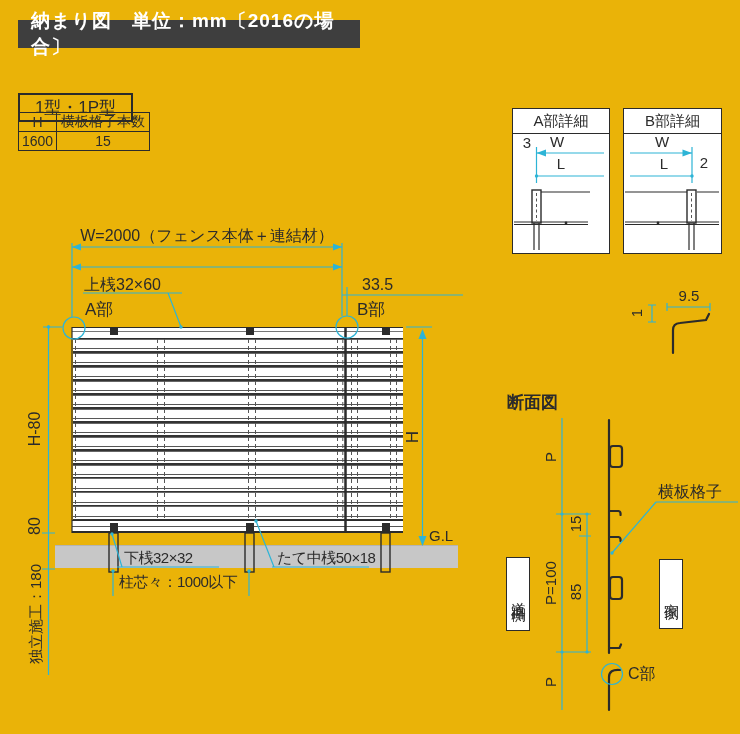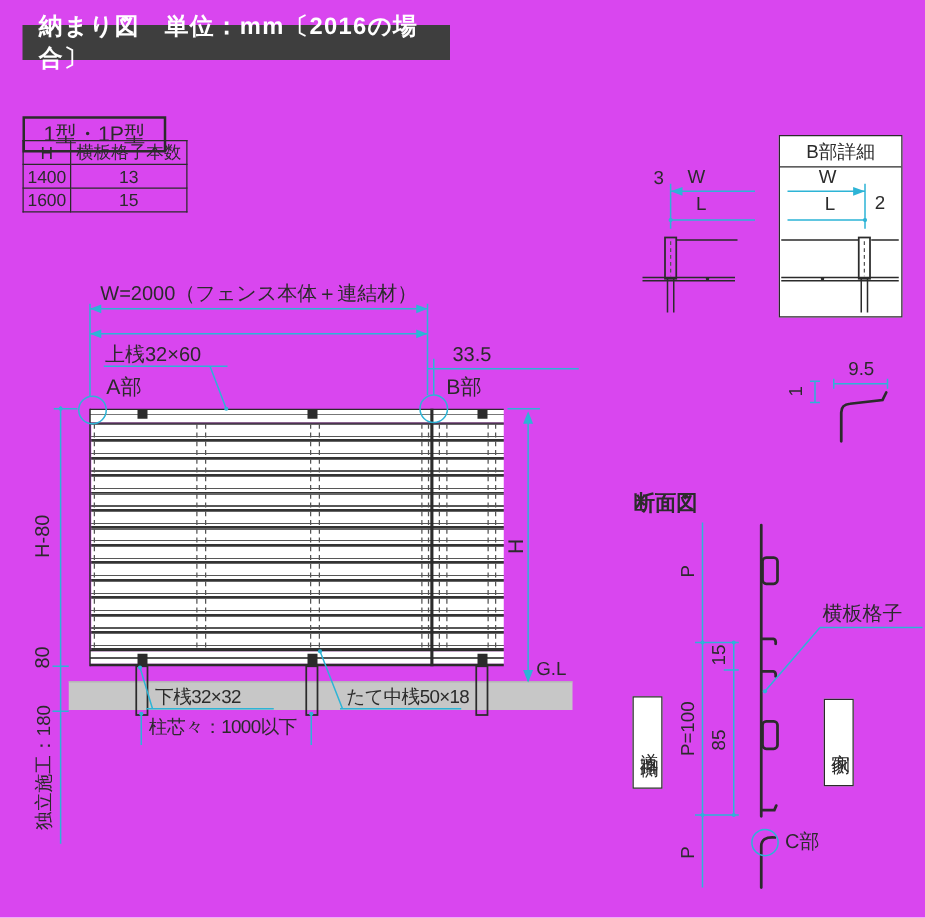--- a/index.html
+++ b/index.html
@@ -1,19 +1,19 @@
 <!DOCTYPE html>
 <html style="--dim_line: #2db4d6; --ink: #2b2b2b; --ground: #c7c7c7; --title_bg: #3e3e3e;"><head>
 <meta charset="utf-8">
 <style>
 :root{
   --dim_line:#2db4d6; --ink:#2b2b2b; --ground:#c7c7c7; --title_bg:#3e3e3e;
 }
 html,body{margin:0;padding:0;background:#fff;}
-.canvas{position:relative;width:740px;height:734px;background:#d946ef;overflow:hidden;
+.canvas{position:relative;width:740px;height:734px;background:#eab308;overflow:hidden;
   font-family:"Liberation Sans",sans-serif;color:var(--ink);}
 .abs{position:absolute;}
 .lbl{position:absolute;white-space:nowrap;line-height:1.15;}
 .ctr{transform:translate(-50%,-50%);}
 .rot{transform:translate(-50%,-50%) rotate(-90deg);}
 .titlebar{position:absolute;left:18px;top:20px;width:342px;height:28px;background:var(--title_bg);
   color:#fff;font-size:19px;font-weight:bold;display:flex;align-items:center;padding-left:13px;
   box-sizing:border-box;letter-spacing:1px;}
 .typebox{position:absolute;left:18px;top:67px;width:115px;height:29px;border:2px solid var(--ink);
   display:flex;align-items:center;justify-content:center;font-size:17px;box-sizing:border-box;margin-top:26px;}
@@ -51,35 +51,34 @@
   <div class="titlebar">納まり図　単位：mm〔2016の場合〕</div>
   <div class="typebox">1型・1P型</div>
 
   <table class="spec">
     <tbody>
         <tr>
       <th style="width:38px">H</th>
       <th style="width:93px">横板格子本数</th>
     </tr>
     <tr>
-      <td>1400</td>
-      <td>13</td>
-    </tr>
-    <tr>
       <td>1600</td>
       <td>15</td>
     </tr>
   </tbody>
     </table>
 
   <div class="ground"></div>
   <div class="toprail"></div>
   <div class="slats"></div>
   <div class="botrail"></div>
 
+  <div class="dbox" style="left:512px;top:108px;width:98px;height:146px;">
+    <div class="hd">A部詳細</div>
+  </div>
   <div class="dbox" style="left:623px;top:108px;width:99px;height:146px;">
     <div class="hd">B部詳細</div>
   </div>
 
   <svg class="abs" style="left:0;top:0;z-index:5" width="740" height="734" viewBox="0 0 740 734">
 
     <g class="s-ink" stroke-width="1.2">
       <path d="M72,327 V533 M541,192 H590 M514,222 H588 M514,224.5 H588 M534,223 V250 M539,223 V250
                M625,192 H687 M697,192 H719 M625,222 H719 M625,224.5 H719 M689,223 V250 M694,223 V250"></path>
     </g>

